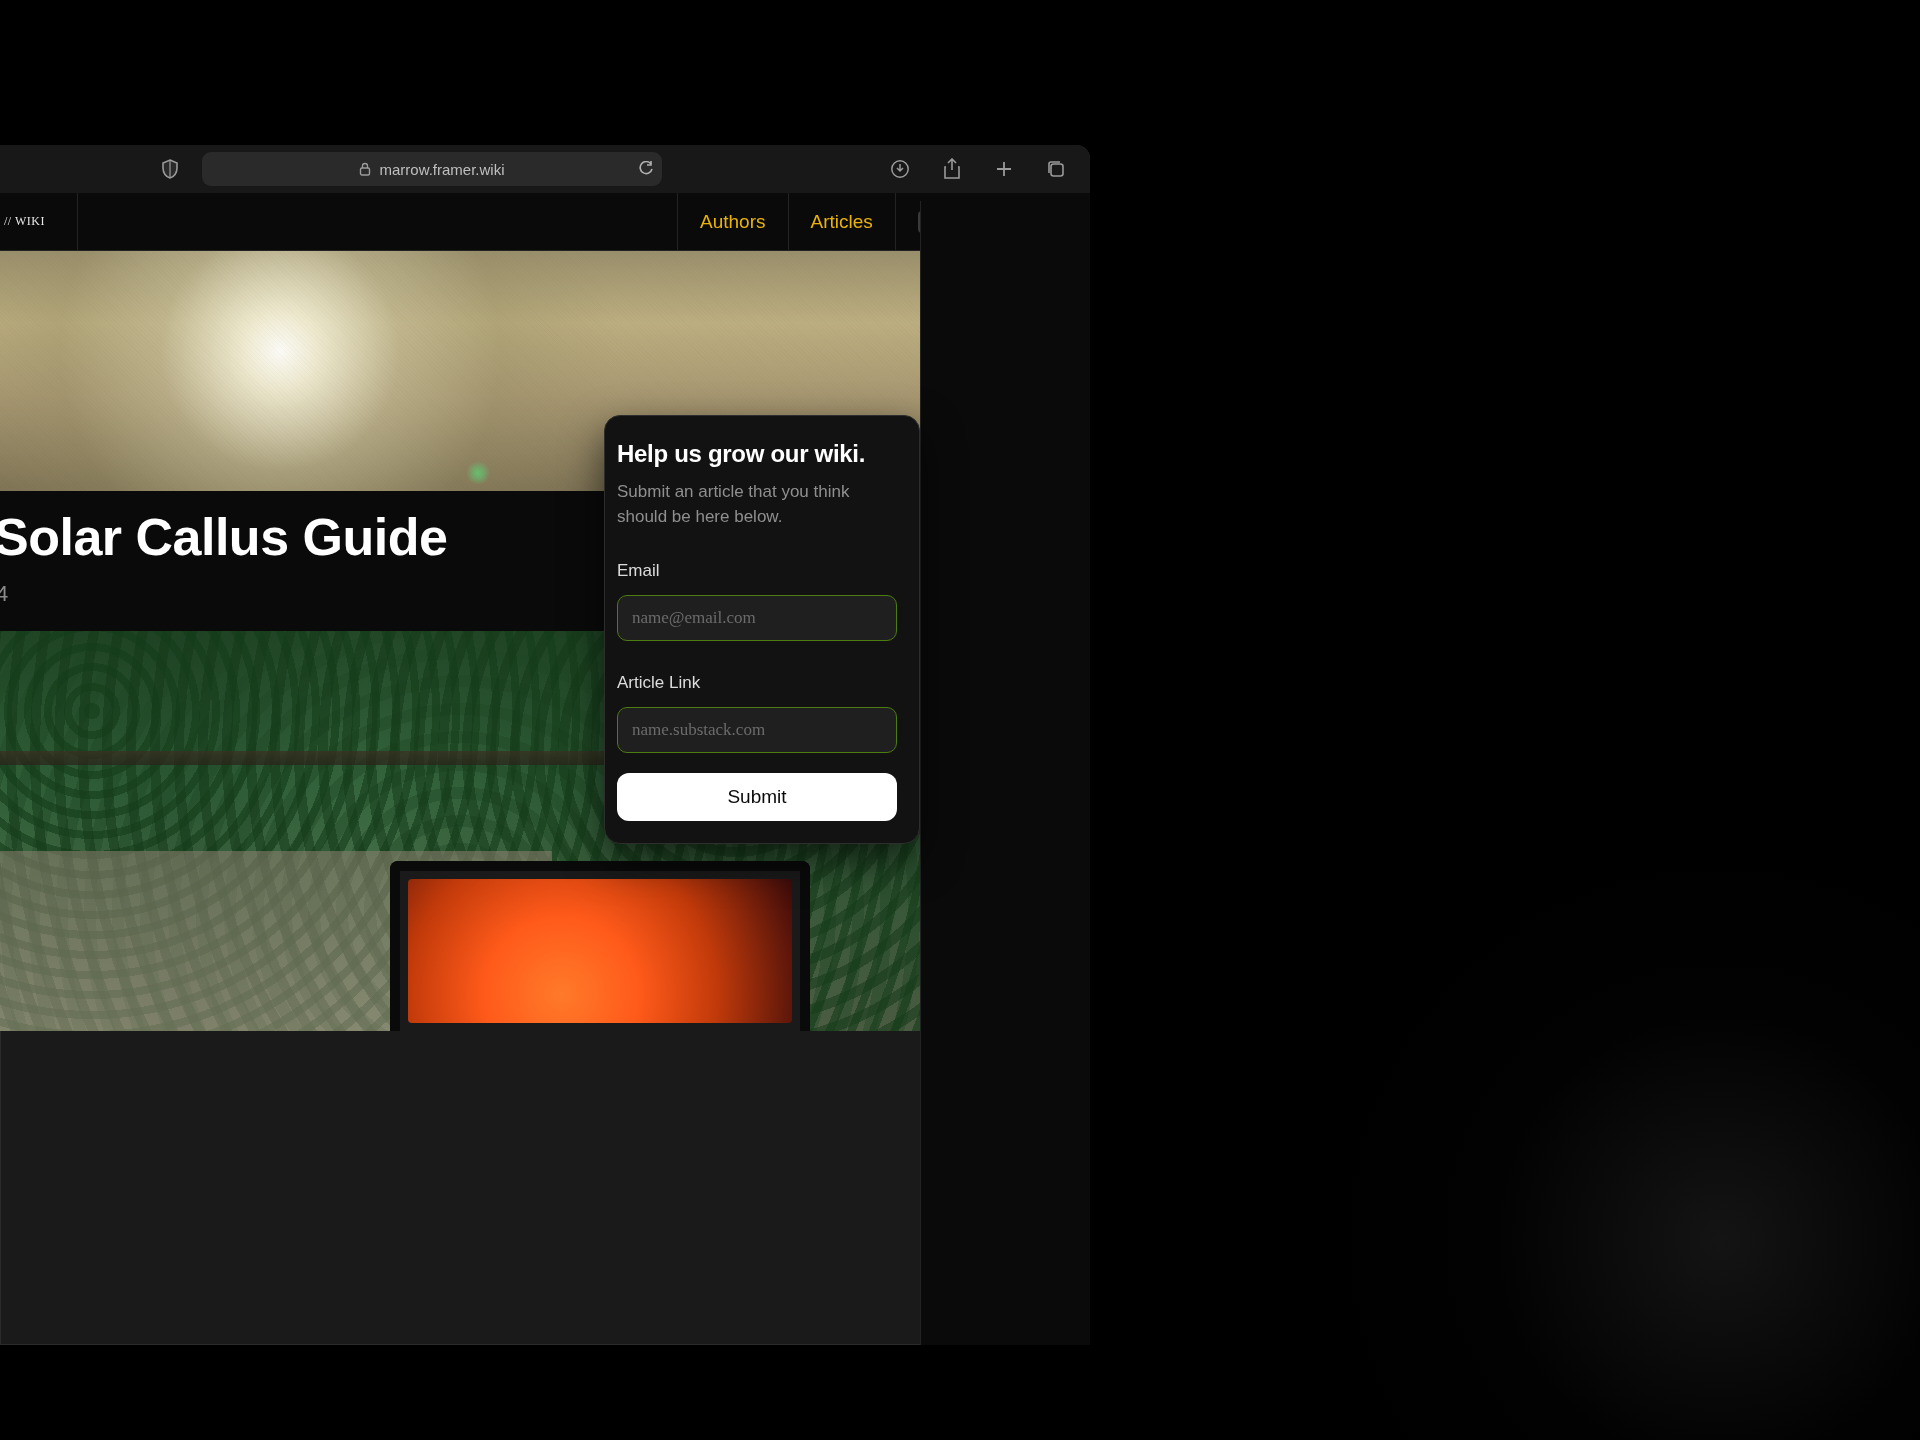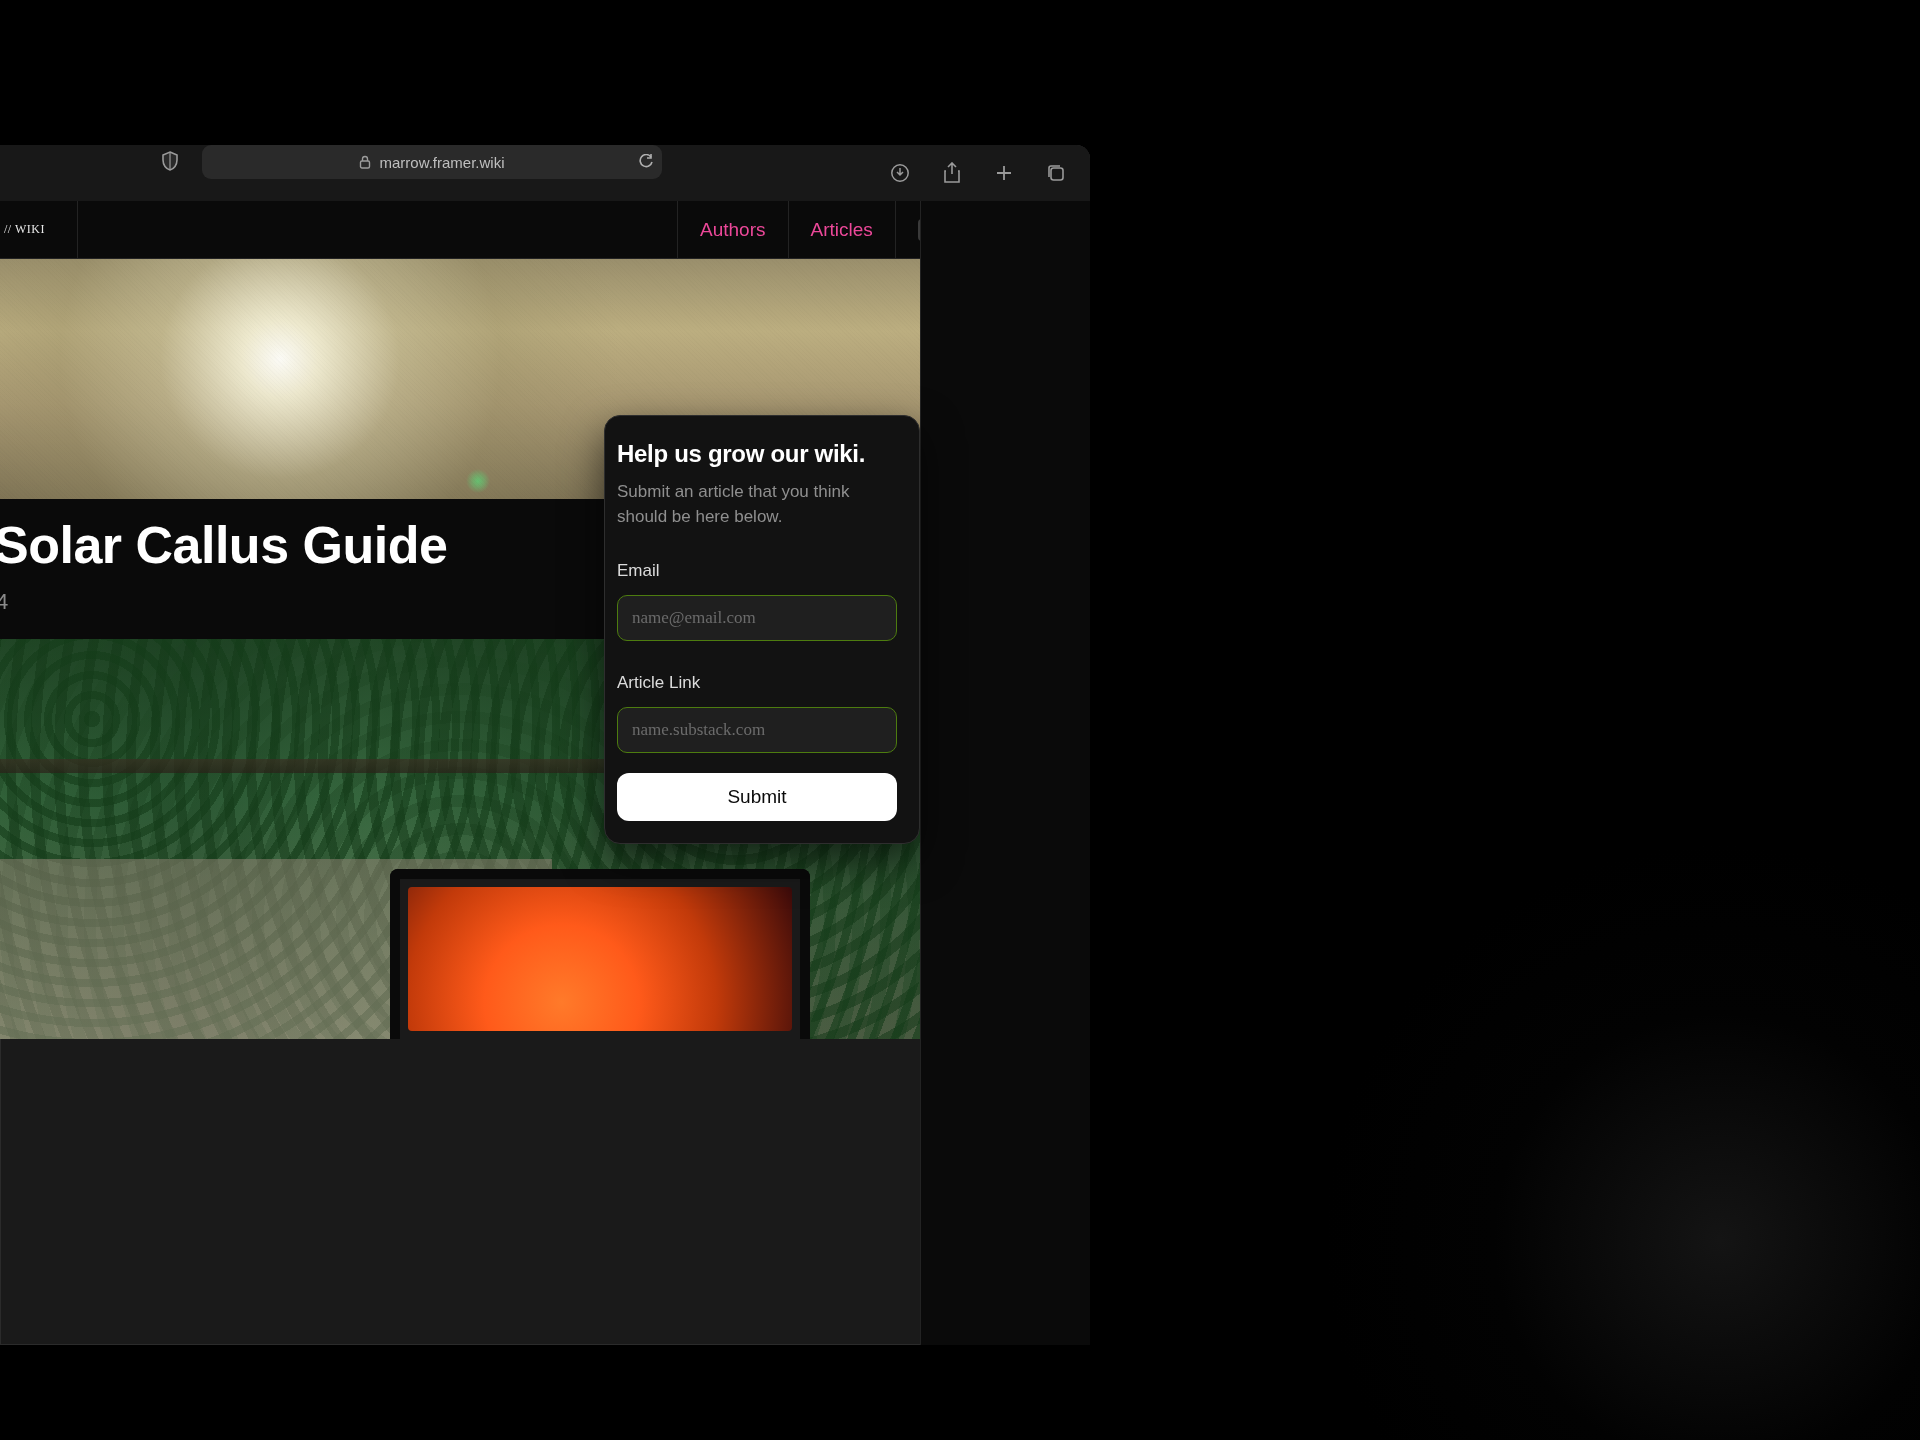--- a/index.html
+++ b/index.html
@@ -13,22 +13,23 @@
     width: 1090px;
     height: 1200px;
     background: #1a1a1a;
     border-radius: 0 14px 0 0;
     overflow: hidden;
     box-shadow: 0 0 0 1px #2b2b2b inset;
   }
 
   
   .browser-toolbar {
-    height: 56px;
+    height: 48px;
     display: flex;
+    align-items: center;
     background: #181818;
     padding: 0 18px;
     gap: 16px;
   }
   .spacer-lead { width: 120px; }
   .shield-btn, .toolbar-btn {
     width: 32px; height: 32px;
     display: flex; align-items: center; justify-content: center;
     color: #9a9a9a;
     border-radius: 6px;
@@ -66,21 +67,21 @@
     font-family: Georgia, "Times New Roman", serif;
     font-size:12px;
     letter-spacing:0.5px;
     color:#e8e8e8;
   }
   .nav { margin-left:auto; display:flex; align-items:stretch; }
   .nav-item {
     display:flex; align-items:center; padding:0 22px;
     border-left:1px solid #232323;
     font-size:19px;
-    color:#ec4899;
+    color:#eab308;
   }
   .nav-item.add { gap:12px; }
   .plus-box {
     width:22px; height:22px;
     background:#3a3a3a; border-radius:4px;
     display:flex; align-items:center; justify-content:center;
     color:#e8e8e8; font-size:16px; font-weight:500;
   }
 
   

